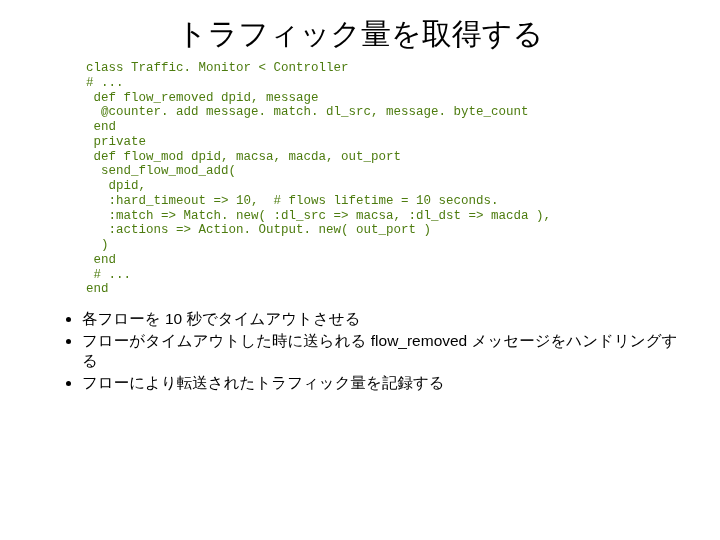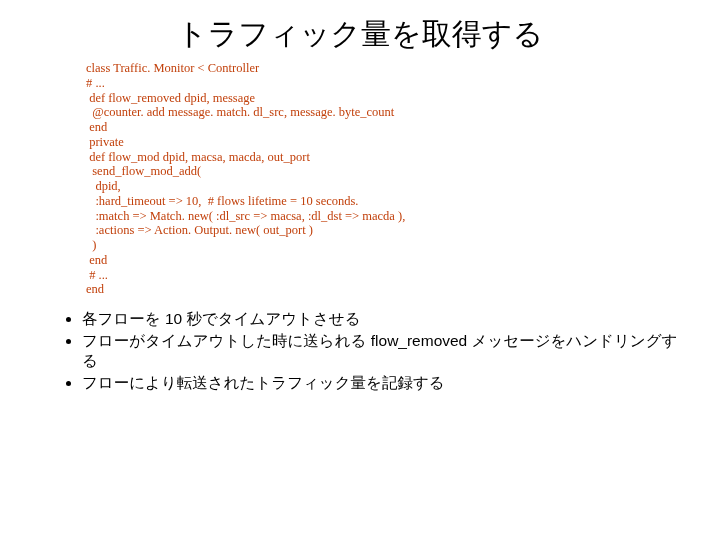--- a/index.html
+++ b/index.html
@@ -23,22 +23,22 @@
       padding-bottom: 4px;
       color: #000;
       font-weight: 400;
       letter-spacing: 0;
     }
     .code-block {
       margin-left: 86px;
       margin-top: 2px;
       font-size: 12.5px;
       line-height: 1.18;
-      font-family: Liberation Serif, serif;
-      color: #c2410c;
+      font-family: Liberation Mono, monospace;
+      color: #4d7c0f;
       white-space: pre;
     }
     .bullets {
       margin-top: 12px;
       margin-left: 62px;
       margin-right: 40px;
       list-style: disc;
       padding-left: 20px;
     }
     .bullets li {

